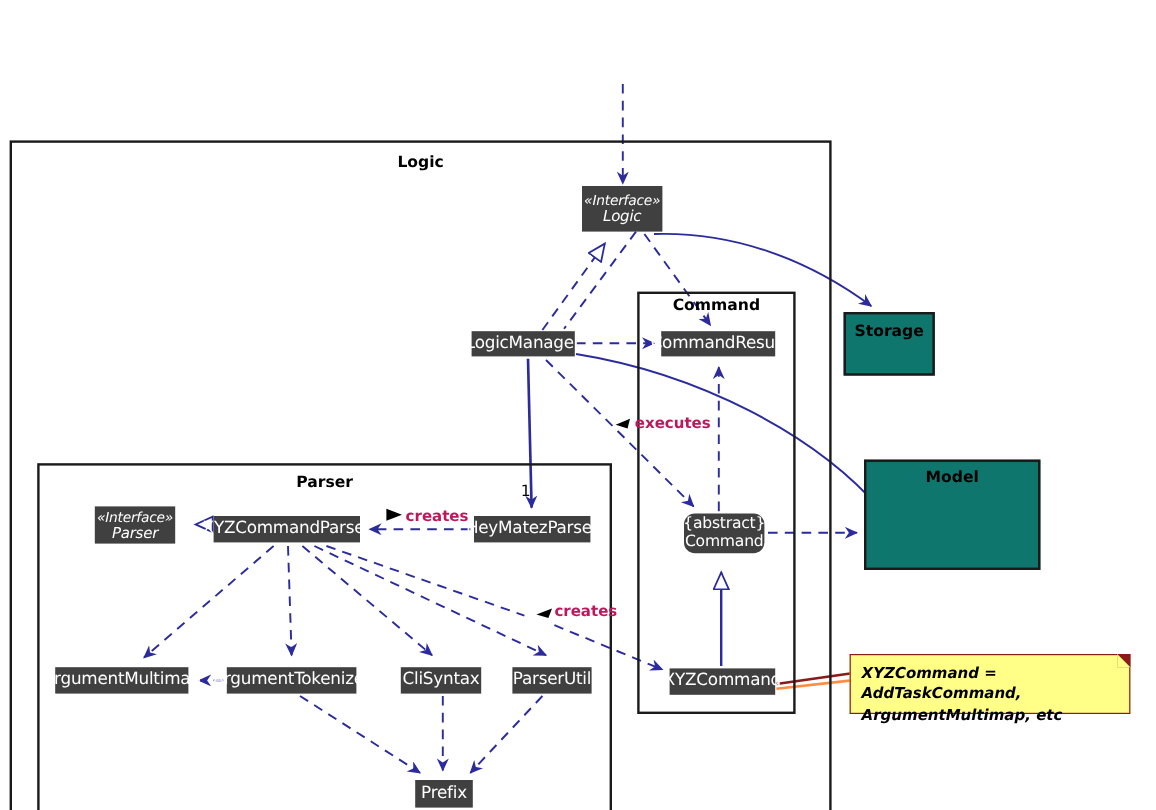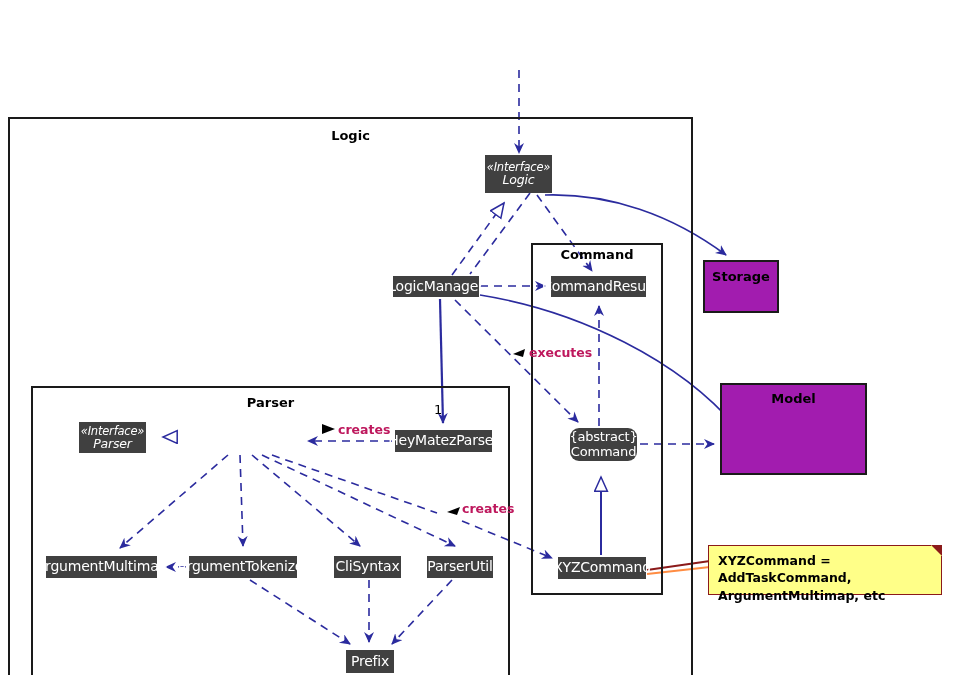--- a/index.html
+++ b/index.html
@@ -11,21 +11,21 @@
   svg.layer{position:absolute;left:0;top:0;width:963px;height:675px;pointer-events:none;}
 
   
   .pkg{position:absolute;border:2px solid #1a1a1a;background:transparent;box-sizing:border-box;}
   .pkg-title{
     position:absolute;left:0;right:0;text-align:center;
     font-weight:bold;font-size:13px;color:#000;
   }
 
   
-  .extbox{position:absolute;border:2px solid #1a1a1a;background:#a21caf;box-sizing:border-box;}
+  .extbox{position:absolute;border:2px solid #1a1a1a;background:#0f766e;box-sizing:border-box;}
   .extbox .lbl{
     position:absolute;left:0;right:0;text-align:center;
     font-weight:bold;font-size:13px;color:#000;
   }
 
   
   .cls{
     position:absolute;background:#404040;color:#ffffff;
     display:flex;flex-direction:column;align-items:center;justify-content:center;
     font-size:14px;line-height:1.08;box-sizing:border-box;
@@ -44,20 +44,21 @@
   .multlbl{
     position:absolute;font-size:13px;color:#000;white-space:nowrap;
   }
 
   
   .note{
     position:absolute;background:#ffff88;border:1.6px solid #8b1a1a;
     box-sizing:border-box;
     font-size:12.5px;font-weight:bold;color:#000;line-height:1.38;
     padding:6px 9px;
+    font-style:italic;
   }
   .note-fold{
     position:absolute;width:0;height:0;
     border-left:11px solid #ffff88;
     border-top:11px solid #8b1a1a;
   }
 </style>
 </head>
 <body>
 
@@ -198,20 +199,23 @@
 
   <div class="cls" style="left:395px;top:387px;width:97px;height:22px;">
     <span class="ln">HeyMatezParser</span>
   </div>
 
   <div class="cls iface" style="left:79px;top:379px;width:67px;height:31px;">
     <span class="ln guil">«Interface»</span>
     <span class="ln">Parser</span>
   </div>
 
+  <div class="cls" style="left:178px;top:387px;width:122px;height:22px;">
+    <span class="ln">XYZCommandParser</span>
+  </div>
 
   <div class="cls" style="left:46px;top:513px;width:111px;height:22px;">
     <span class="ln">ArgumentMultimap</span>
   </div>
 
   <div class="cls" style="left:189px;top:513px;width:108px;height:22px;">
     <span class="ln">ArgumentTokenizer</span>
   </div>
 
   <div class="cls" style="left:334px;top:513px;width:67px;height:22px;">

